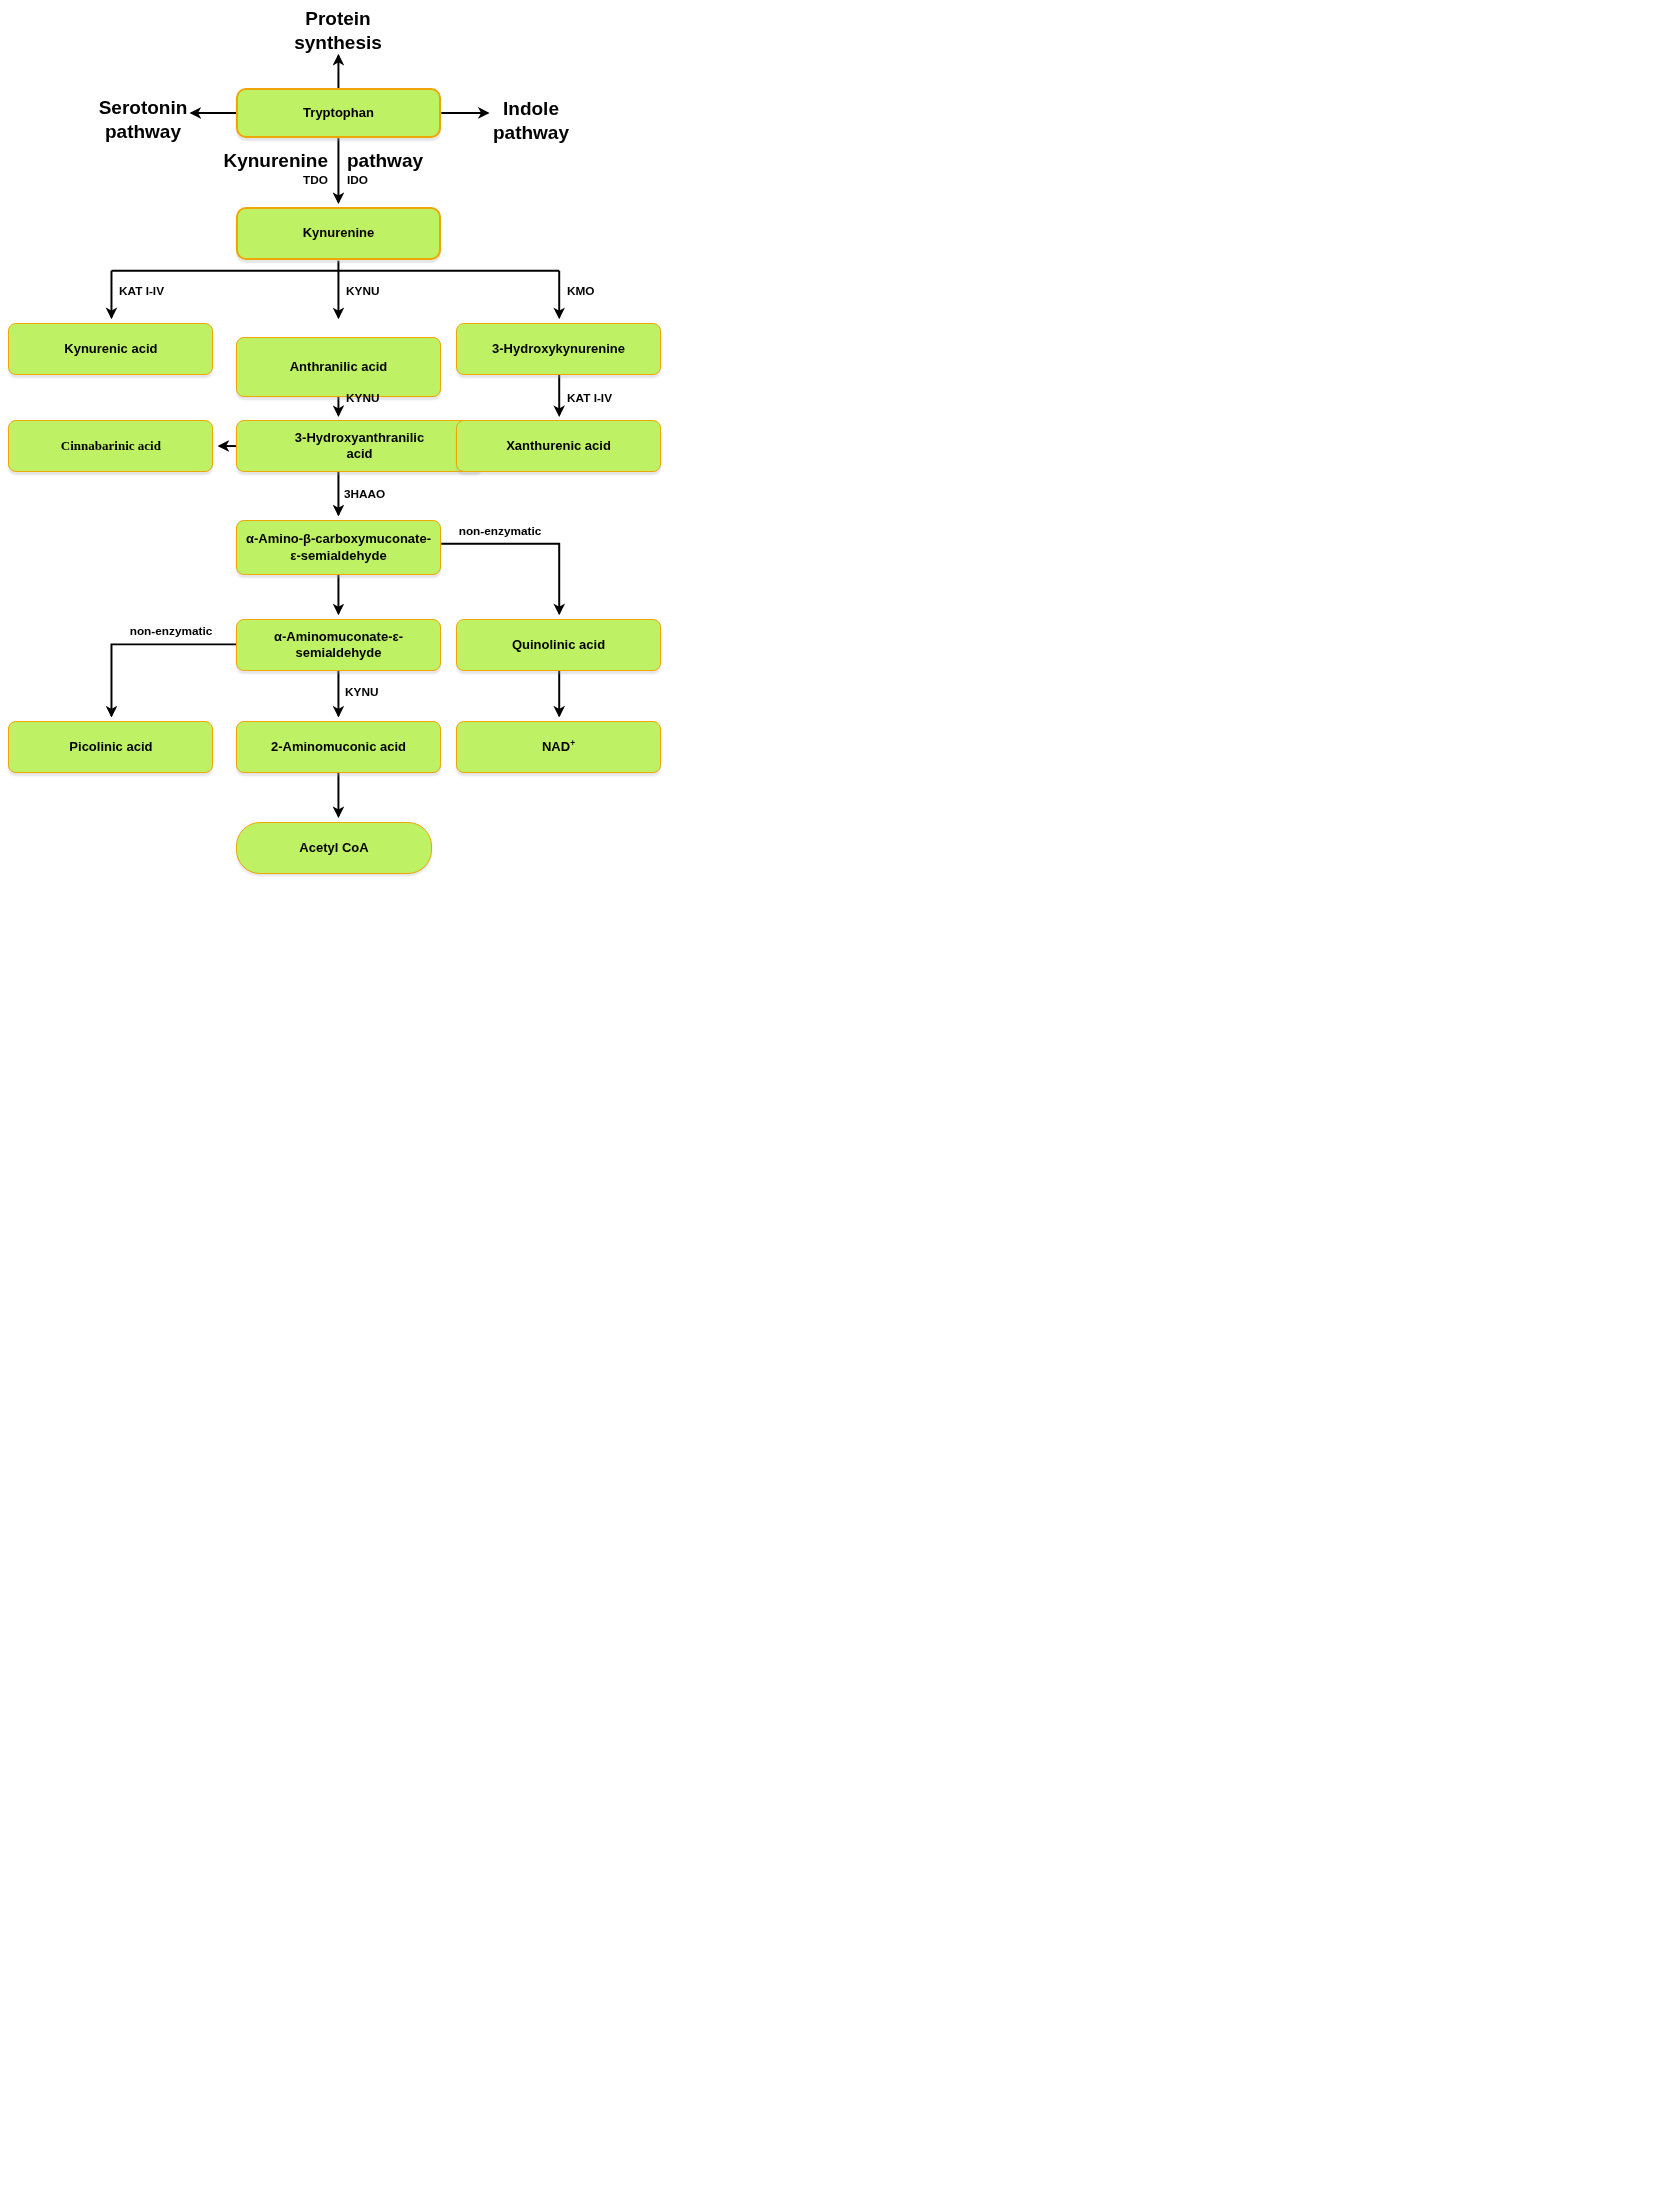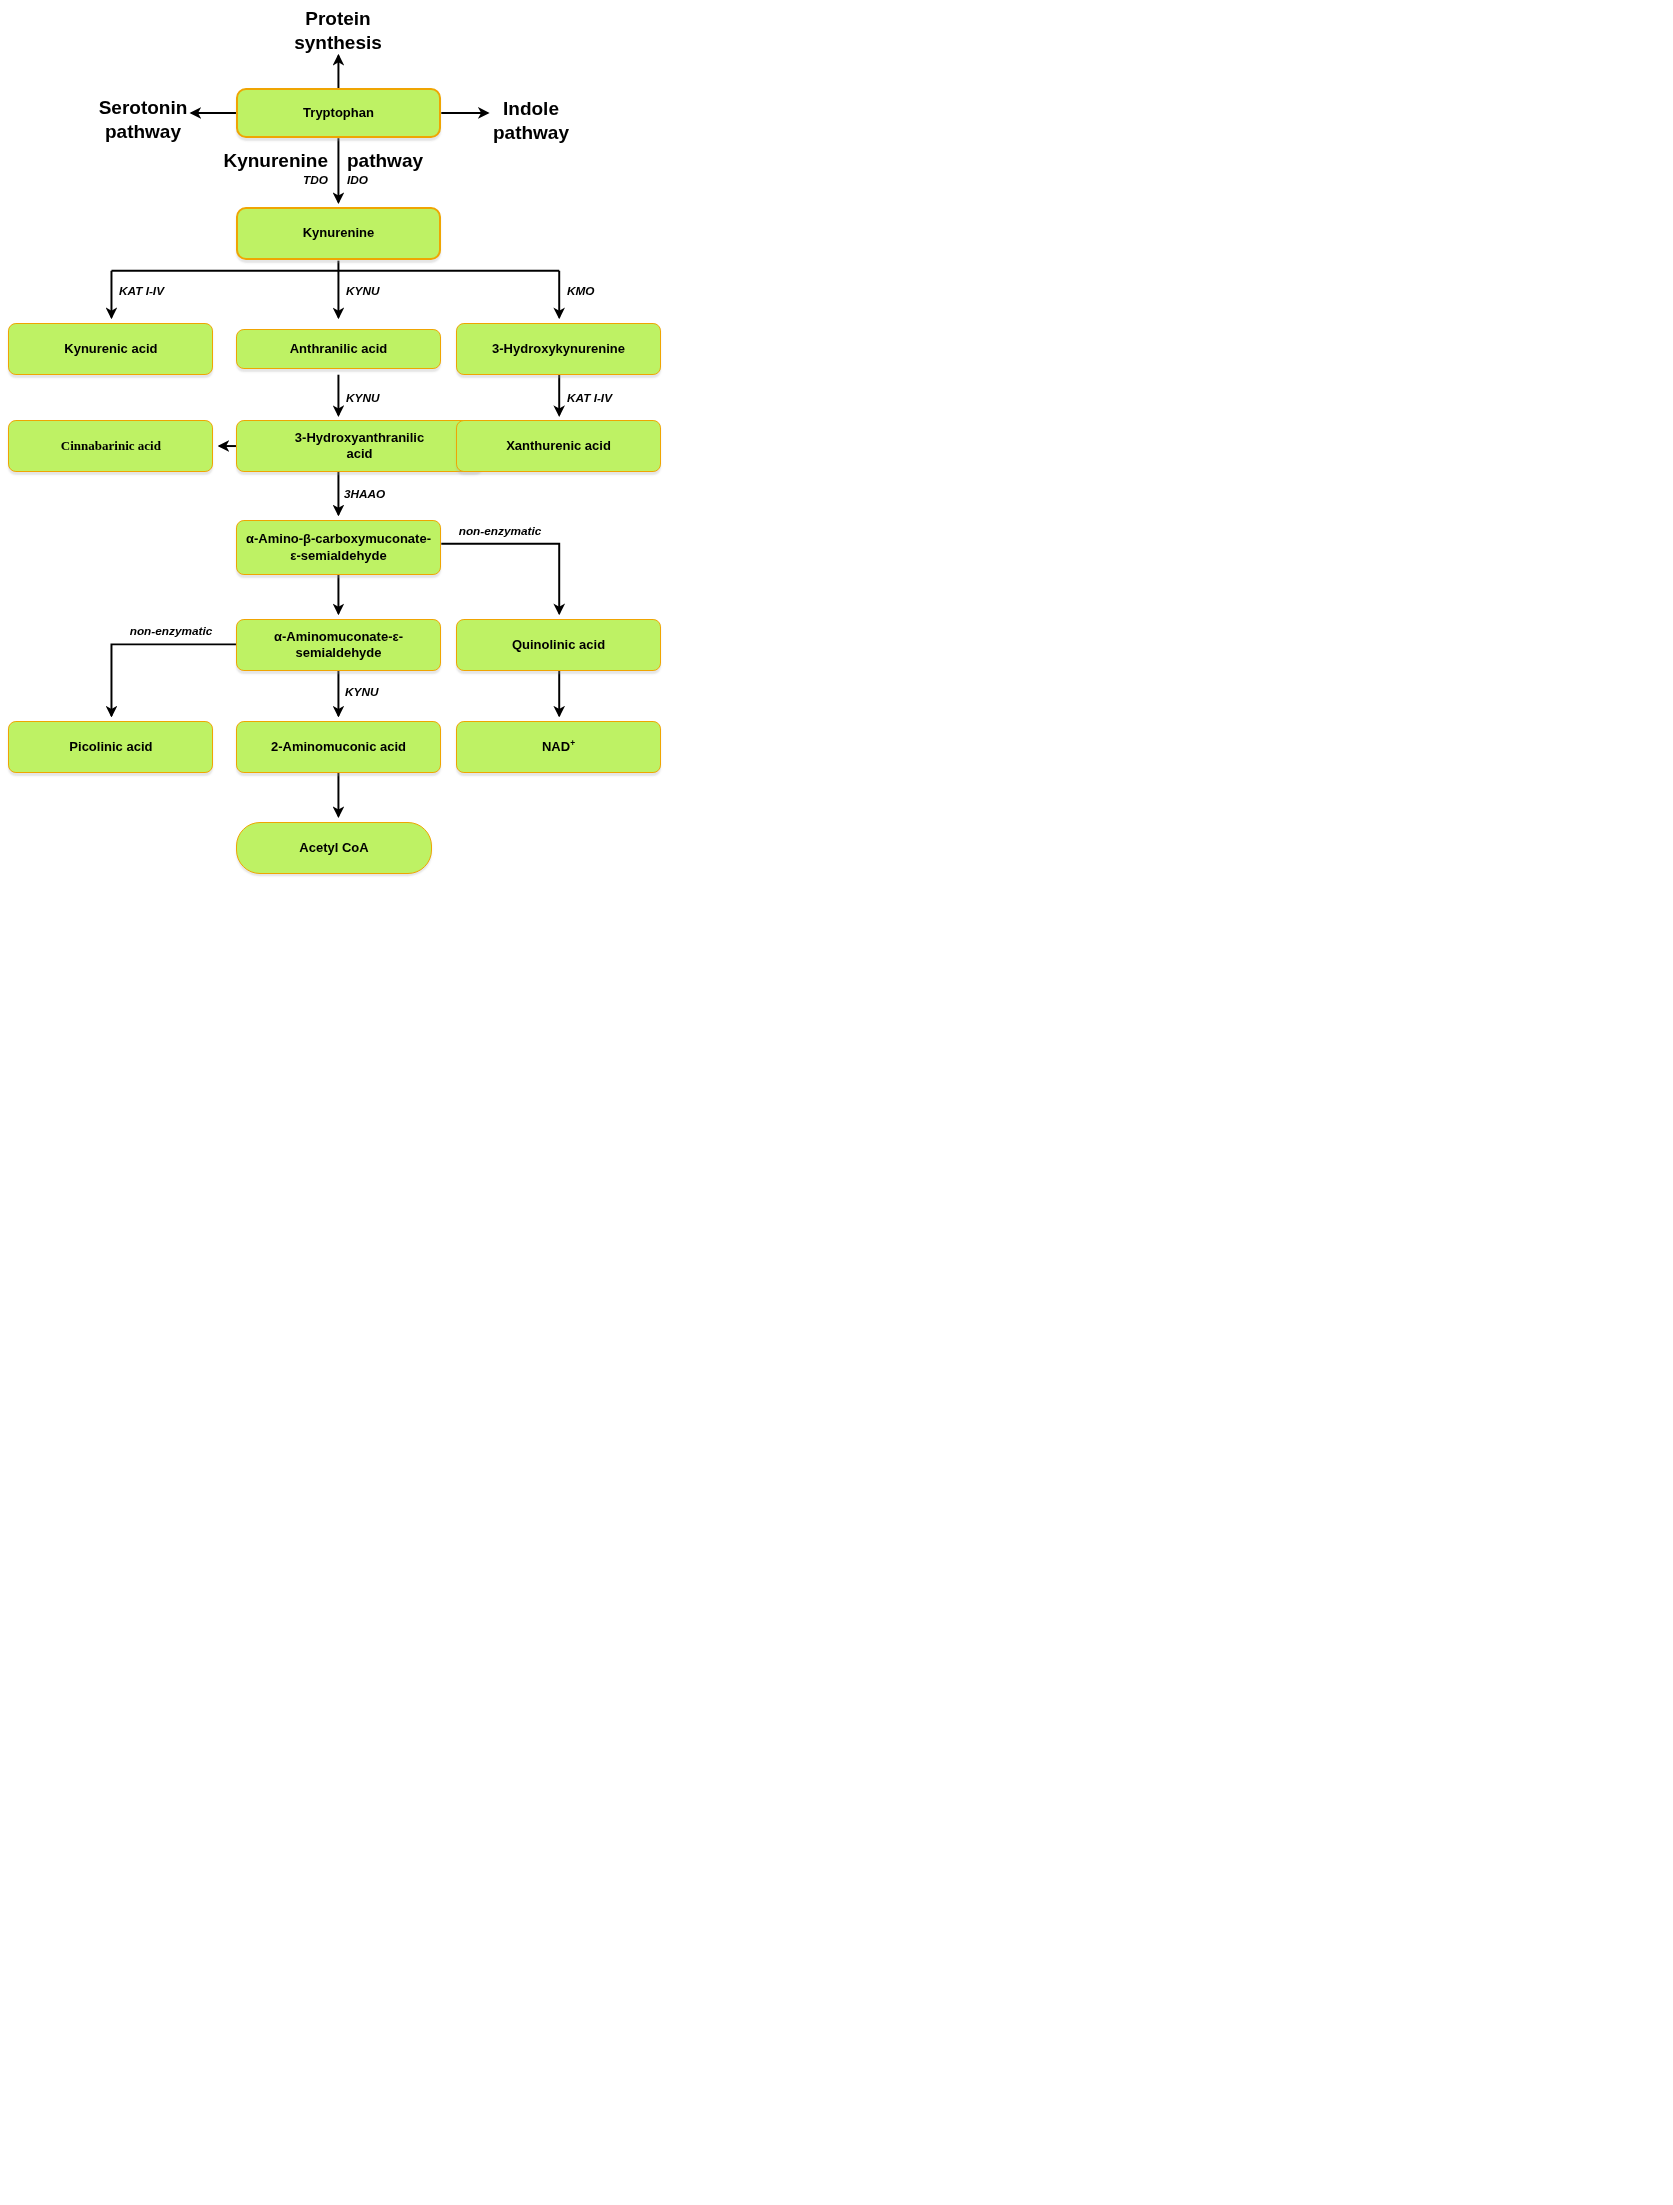--- a/index.html
+++ b/index.html
@@ -31,21 +31,21 @@
   }
   .node .node-label sup{font-size:8.4px;}
   .lbl{
     position:absolute;z-index:3;
     font-size:19px;font-weight:700;line-height:1.26;
     white-space:pre-line;
   }
   .lbl.center{text-align:center;}
   .lbl.right{text-align:right;}
   .enzyme{
-    font-size:11.8px;font-weight:700;font-style:italic;
+    font-size:11.8px;font-weight:700;
     white-space:nowrap;
   }
 </style>
 </head>
 <body>
 
 <div class="canvas">
 
   <svg class="wires" viewBox="0 0 1190 1570" xmlns="http://www.w3.org/2000/svg">
     <defs>
@@ -106,21 +106,21 @@
   <div class="node emph" style="left:236px;top:88px;width:205px;height:50px;">
     <span class="node-label">Tryptophan</span>
   </div>
   <div class="node emph" style="left:236px;top:207px;width:205px;height:53px;">
     <span class="node-label">Kynurenine</span>
   </div>
 
   <div class="node" style="left:8.4px;top:323px;width:205px;height:52px;">
     <span class="node-label">Kynurenic acid</span>
   </div>
-  <div class="node" style="left:236px;top:329px;width:205px;height:40px;">
+  <div class="node" style="left:236px;top:337px;width:205px;height:60px;">
     <span class="node-label">Anthranilic acid</span>
   </div>
   <div class="node" style="left:456px;top:323px;width:205px;height:52px;">
     <span class="node-label">3-Hydroxykynurenine</span>
   </div>
 
   <div class="node" style="left:8.4px;top:420px;width:205px;height:52px;font-family:Liberation Serif, serif;">
     <span class="node-label">Cinnabarinic acid</span>
   </div>
   <div class="node" style="left:236px;top:420px;width:247px;height:52px;">

